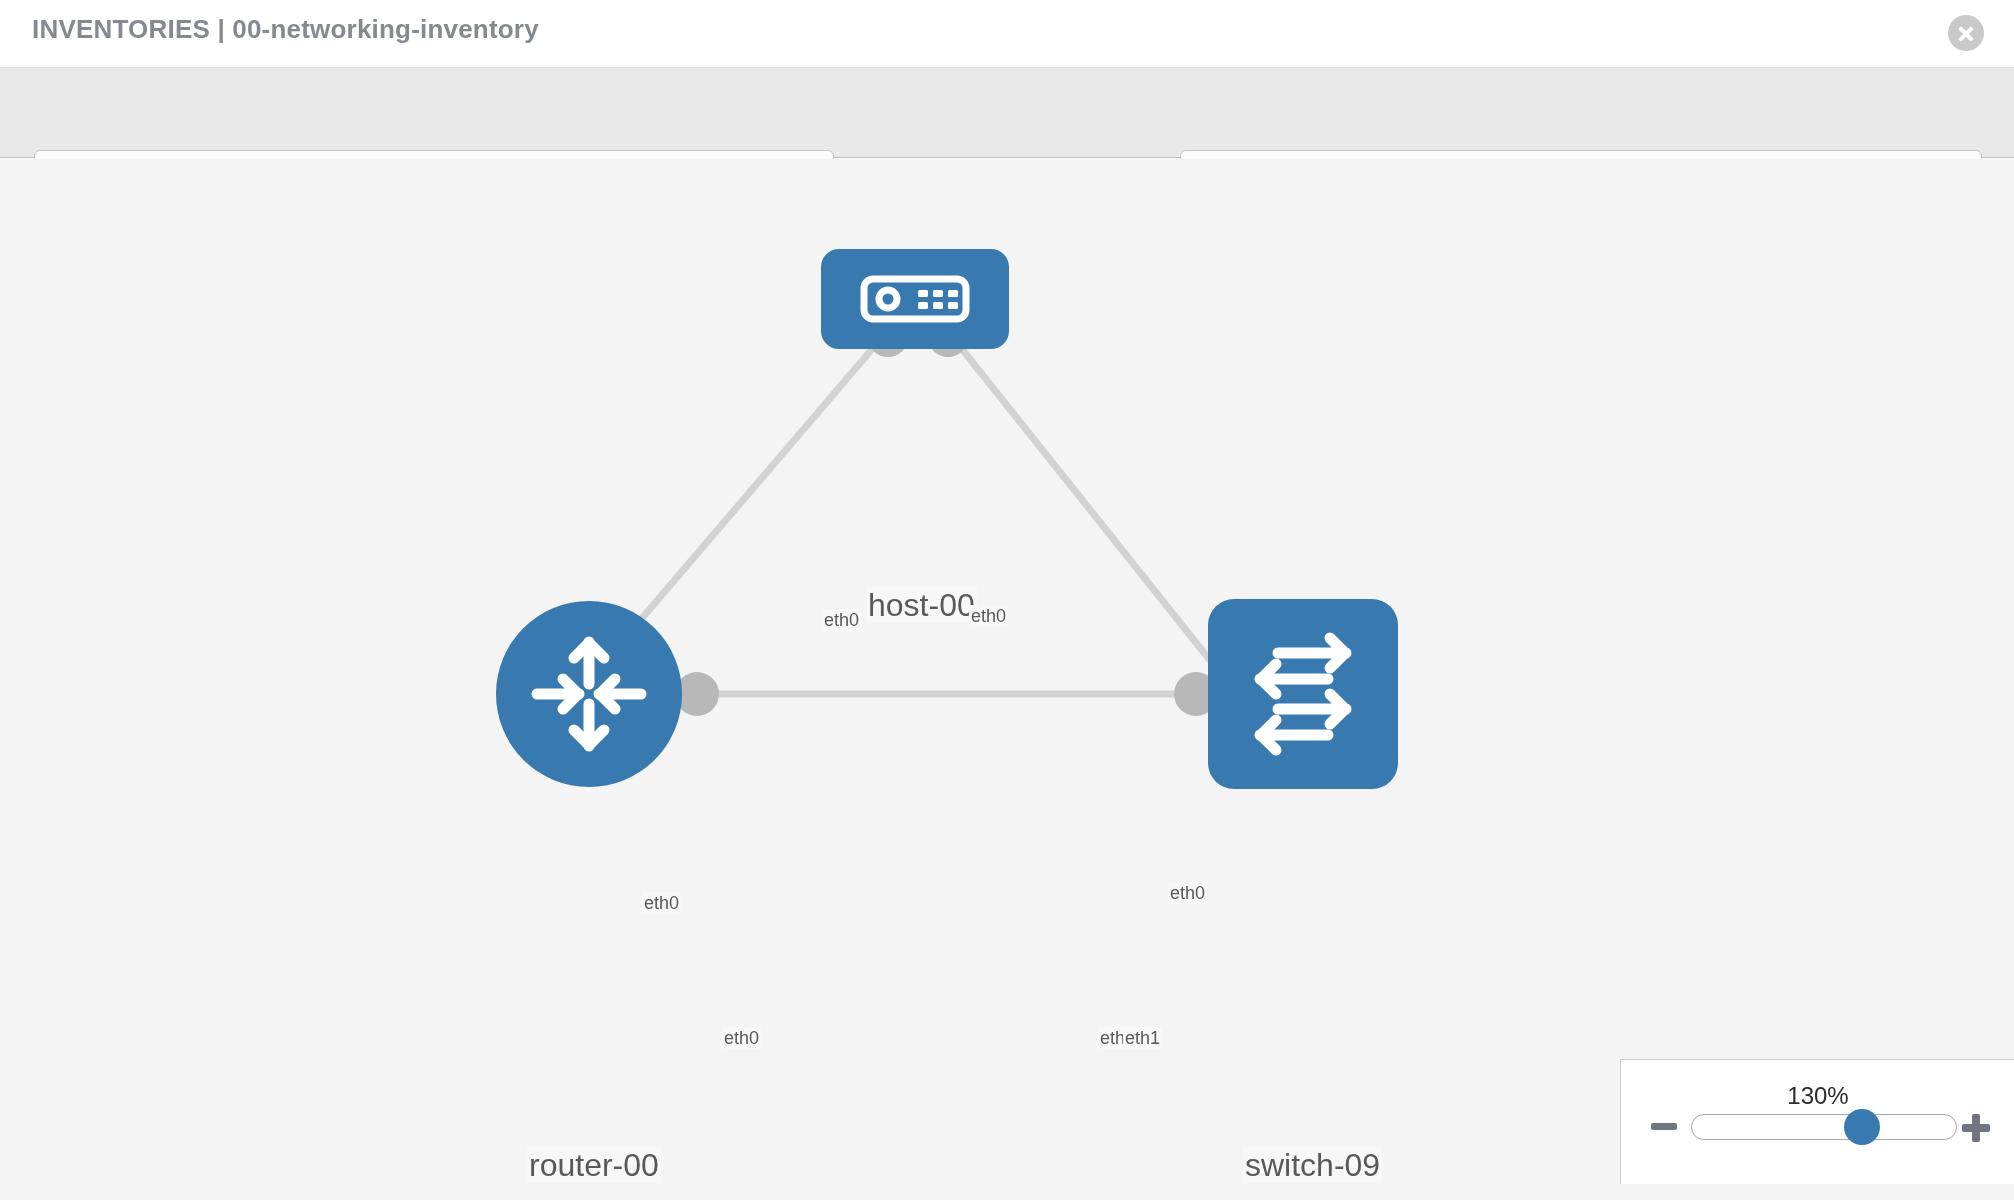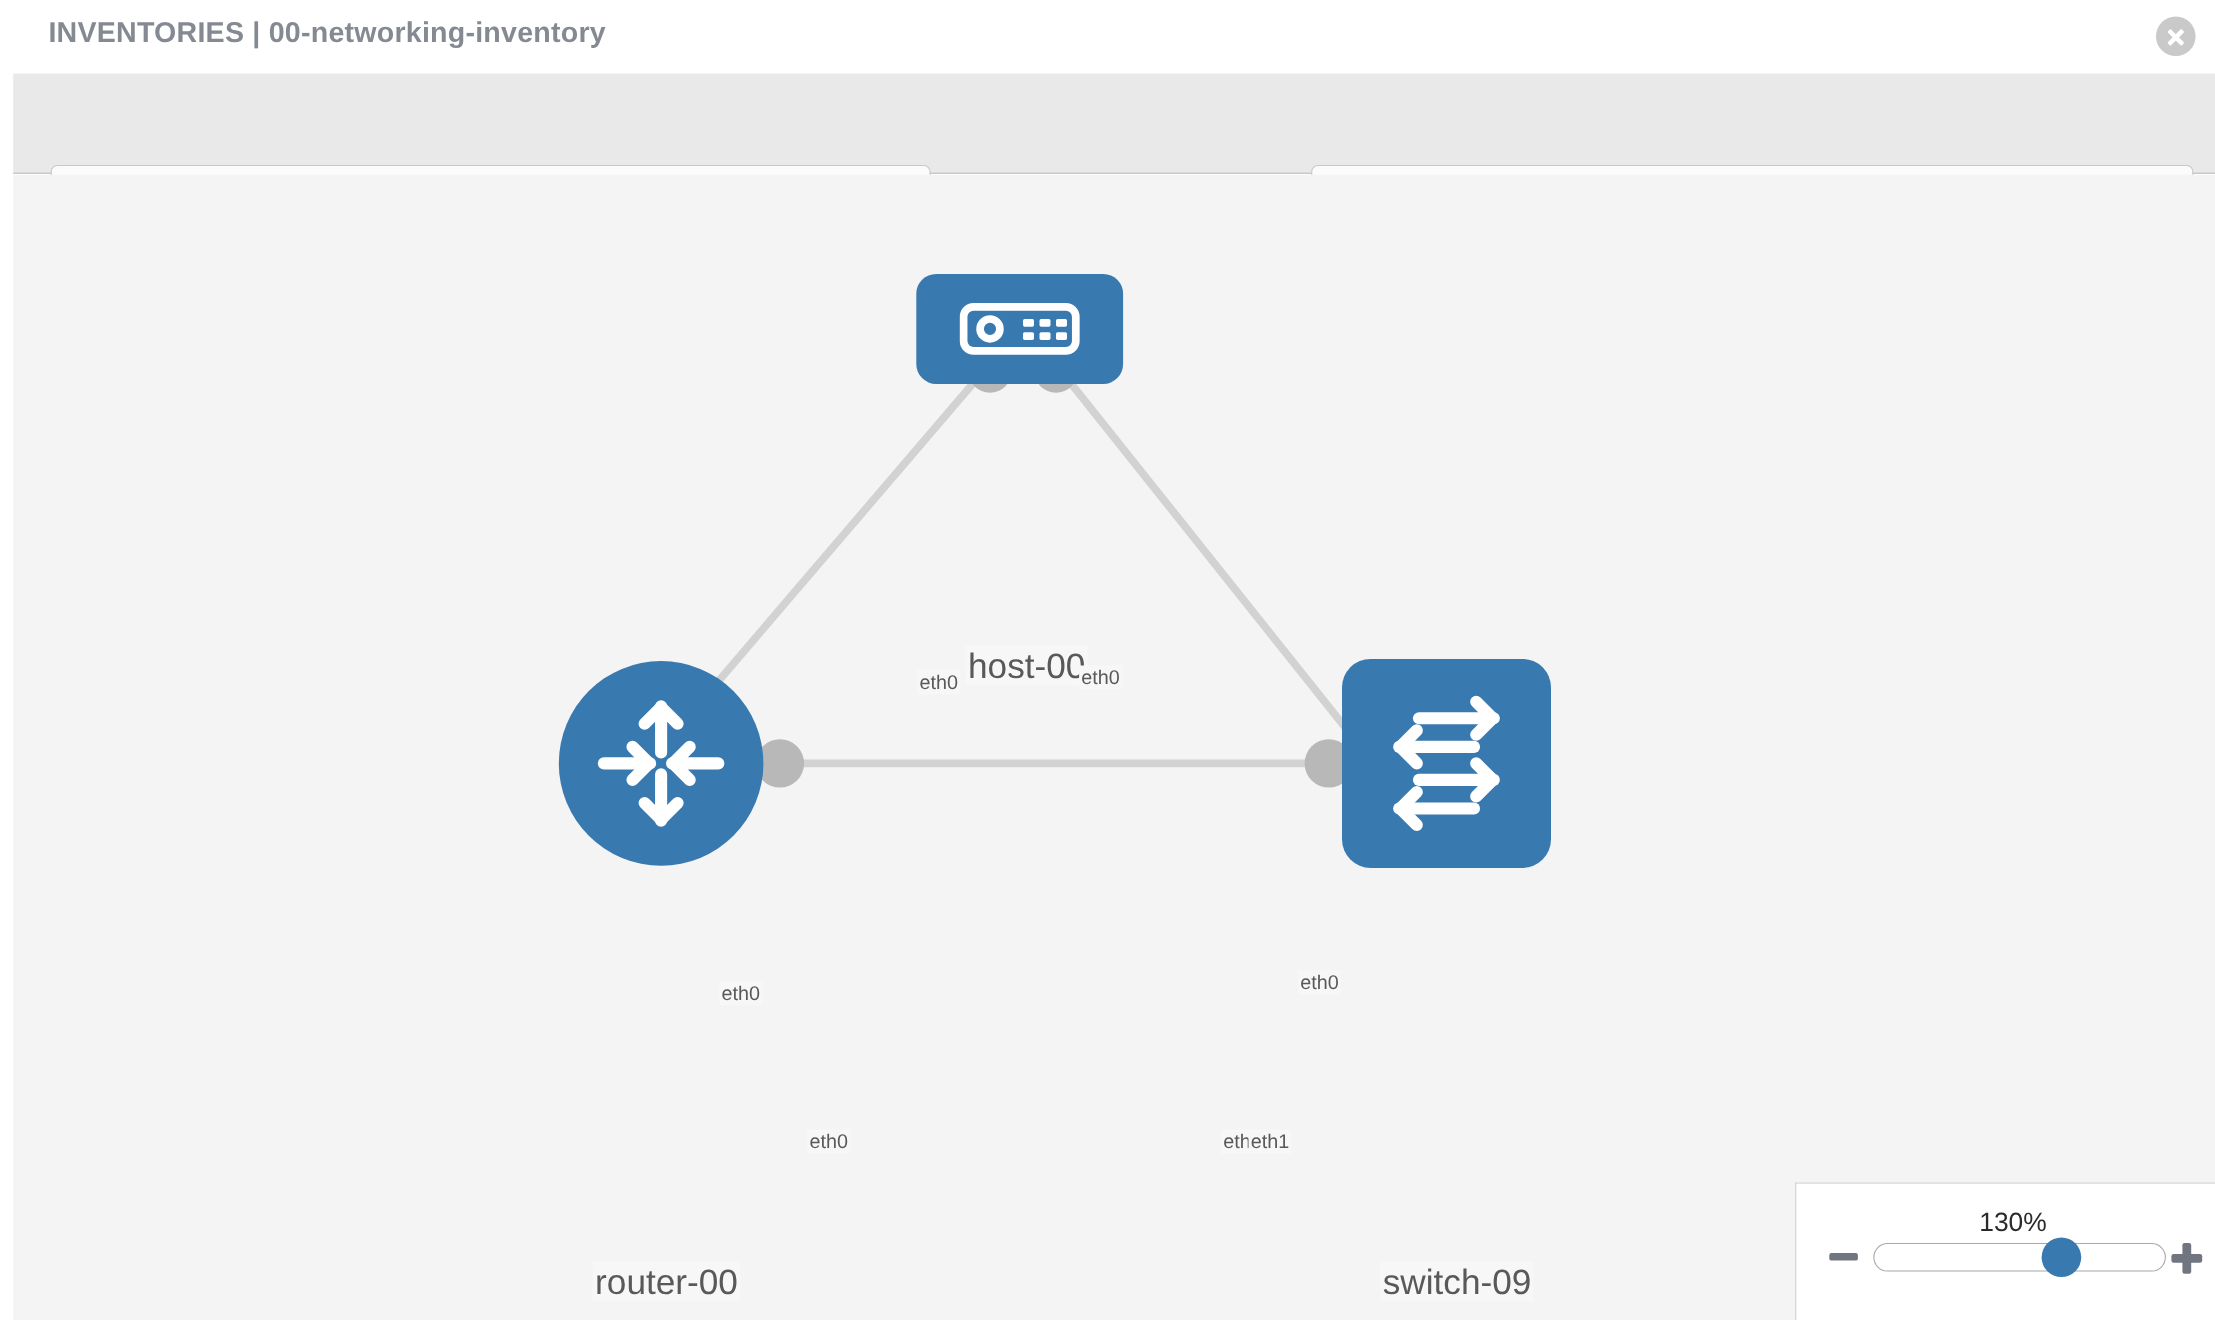--- a/index.html
+++ b/index.html
@@ -2,21 +2,21 @@
 <html><head>
 <meta charset="utf-8">
 <style>
   * { box-sizing: border-box; margin: 0; padding: 0; }
   html, body {
     width: 2014px; height: 1200px;
     font-family: "Liberation Sans", sans-serif;
     background: #ffffff;
     overflow: hidden;
   }
-  #app { position: relative; width: 1816px; height: 1200px; margin-left: 12px; }
+  #app { position: relative; width: 1816px; height: 1200px; }
 
   
   .header {
     position: absolute; left: 0; top: 0; width: 2014px; height: 68px;
     background: #ffffff;
     border-bottom: 1px solid #e2e2e2;
   }
   .header-title {
     position: absolute; left: 32px; top: 14px;
     font-size: 26px; font-weight: bold;
@@ -98,21 +98,21 @@
     color: #58595b;
     white-space: nowrap;
     line-height: 1;
     padding: 2px 2px;
   }
   .node-label { font-size: 32px; }
   .iface-label { font-size: 18px; }
 
   
   .zoom-panel {
-    position: absolute; right: 0; bottom: 0;
+    position: absolute; right: 0; bottom: 16px;
     width: 394px; height: 125px;
     background: #ffffff;
     border-top: 1px solid #cfcfcf;
     border-left: 1px solid #cfcfcf;
   }
   .zoom-pct {
     position: absolute; top: 22px; left: 0; width: 394px;
     text-align: center; font-size: 24px; color: #2b2b2b;
   }
   .zoom-minus, .zoom-plus {

